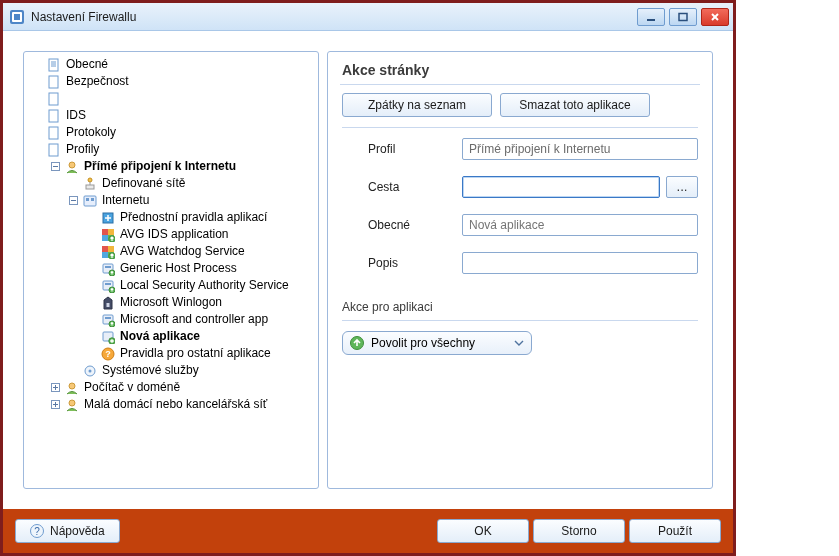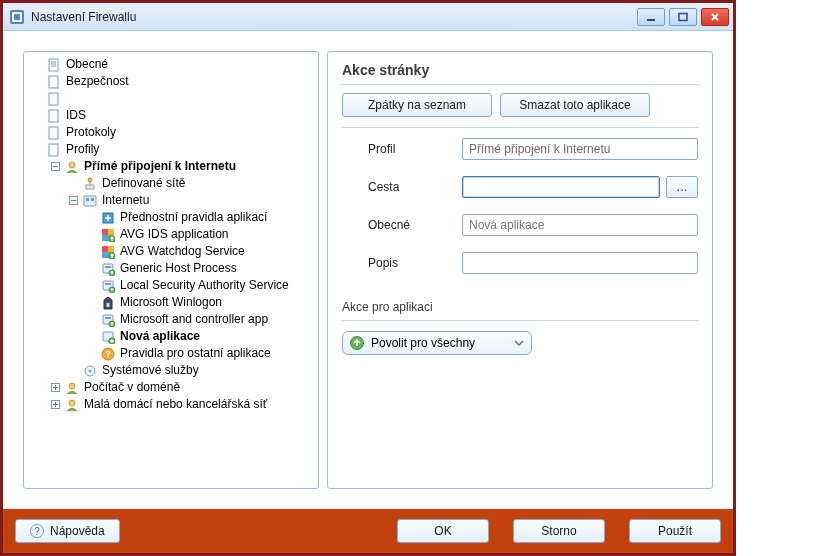--- a/index.html
+++ b/index.html
@@ -51,21 +51,21 @@
   .text-input[readonly] { color:#6b6b6b; background:#fff; }
   .text-input.active { border-color:#3a78c6; box-shadow:0 0 0 1px #bcd6f3 inset; }
   .browse-btn { width:32px; height:22px; margin-left:6px; border:1px solid #8aa9d0; border-radius:2px; background:linear-gradient(#fbfdff,#e4eef9); cursor:pointer; text-align:center; line-height:18px; color:#333; }
   .dropdown { display:inline-flex; align-items:center; height:24px; border:1px solid #8aa9d0; border-radius:6px; background:linear-gradient(#fbfdff,#e8f0fa); padding:0 6px 0 6px; cursor:pointer; width:190px; justify-content:space-between; }
   .dropdown .dd-left { display:flex; align-items:center; gap:6px; }
   .dd-icon { width:16px; height:16px; display:inline-flex; }
   .dd-caret { width:12px; height:12px; display:inline-flex; align-items:center; justify-content:center; }
 
   
   .footer { height:44px; border-top:0; padding:8px 12px; display:flex; align-items:center; gap:8px; }
-  .footer .right { margin-left:auto; display:flex; gap:24px;padding-left:36px; }
+  .footer .right { margin-left:auto; display:flex; gap:4px;padding-left:36px; }
   .footer .btn { min-width:92px; }
   .help-btn { min-width:96px; display:inline-flex; align-items:center; gap:6px; justify-content:center; }
   .help-icon { width:14px; height:14px; border-radius:50%; border:1px solid #6f9ccf; display:inline-flex; align-items:center; justify-content:center; font-size:10px; color:#3a6aa8; background:#eef5fc; }
 </style>
 </head>
 <body>
 
 <div class="window">
 
   <div class="titlebar">

